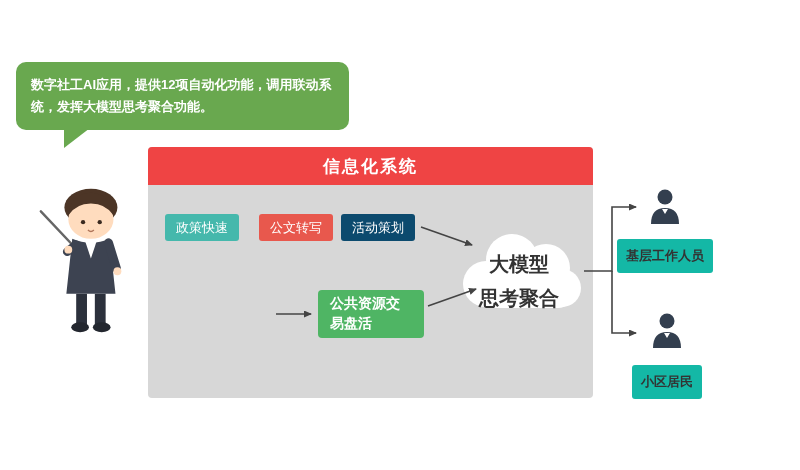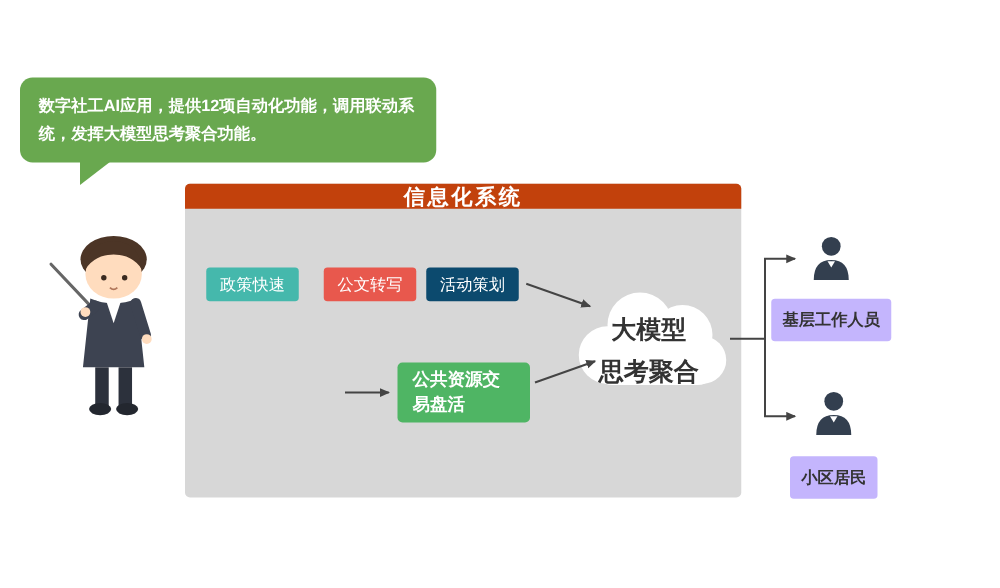--- a/index.html
+++ b/index.html
@@ -12,21 +12,21 @@
     padding:12px 15px; }
   .bubble-tail { position:absolute; left:48px; top:100%; margin-top:-2px; width:0; height:0;
     border-top:20px solid #69a84f; border-right:26px solid transparent; }
 
   
   .character { position:absolute; left:36px; top:178px; width:100px; height:162px; }
 
   
   .panel { position:absolute; left:148px; top:147px; width:445px; height:251px;
     background:#d7d7d7; border-radius:4px; }
-  .panel-header { height:20px; background:#c2410c; border-radius:4px 4px 0 0;
+  .panel-header { height:38px; background:#ef4444; border-radius:4px 4px 0 0;
     display:flex; align-items:center; justify-content:center;
     color:#fff; font-size:17px; font-weight:bold; letter-spacing:2px; }
 
   
   .tag { position:absolute; height:27px; display:flex; align-items:center; justify-content:center;
     color:#fff; font-size:13px; font-weight:normal; border-radius:3px; padding:0 11px; }
   .tag-policy   { left:165px; top:214px; background:#45b8ac; }
   .tag-doc      { left:259px; top:214px; background:#e8584d; }
   .tag-activity { left:341px; top:214px; background:#0c4a6e; }
 
@@ -42,21 +42,21 @@
   .cloud-text { position:absolute; left:452px; top:247px; width:134px; text-align:center;
     font-size:20px; font-weight:bold; color:#333; line-height:1.7; white-space:pre-line; }
 
   
   .arrows { position:absolute; left:0; top:0; width:800px; height:470px; pointer-events:none; }
 
   
   .user-icon { position:absolute; width:34px; height:36px; }
   .user-icon-top    { left:648px; top:188px; }
   .user-icon-bottom { left:650px; top:312px; }
-  .user-label { position:absolute; height:25px; background:#c4b5fd; color:#333;
+  .user-label { position:absolute; height:25px; background:#14b8a6; color:#333;
     font-size:13px; font-weight:bold; display:flex; align-items:center; justify-content:center;
     border-radius:3px; padding:17px 9px; }
   .label-worker   { left:617px; top:239px; }
   .label-resident { left:632px; top:365px; }
 </style>
 </head>
 <body>
 
 <div class="stage">
 

